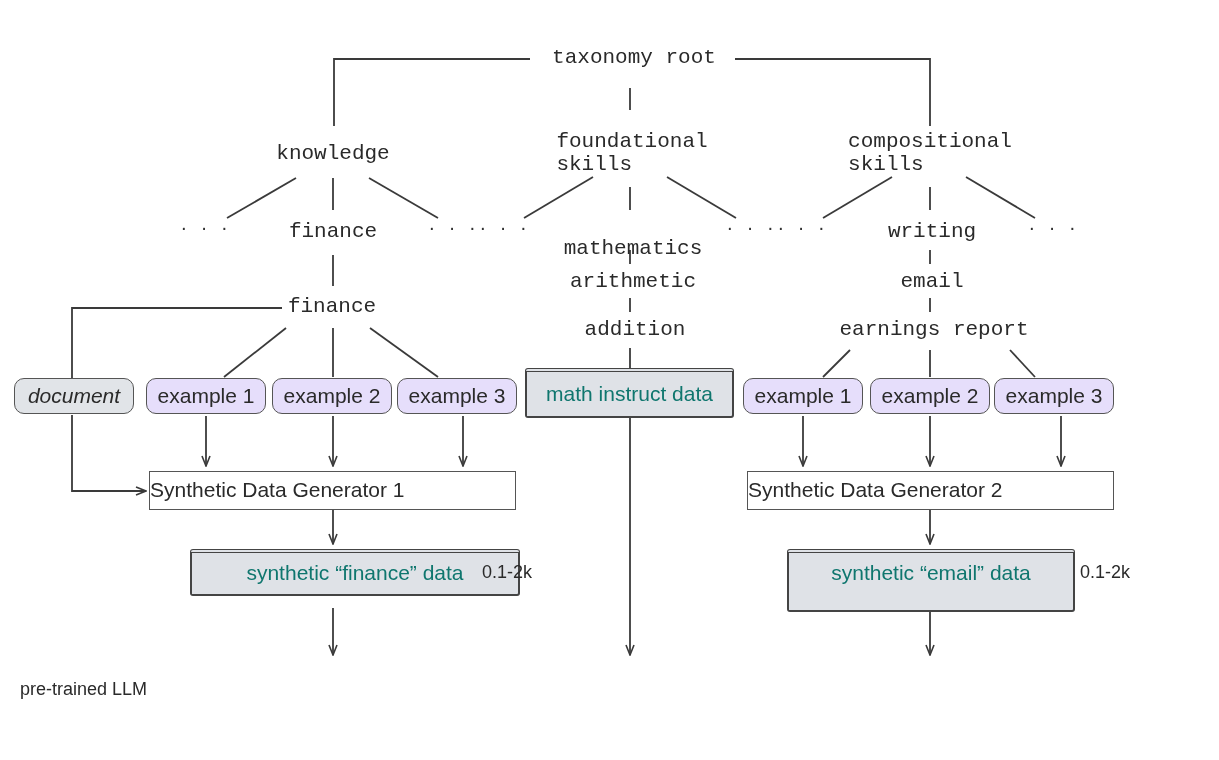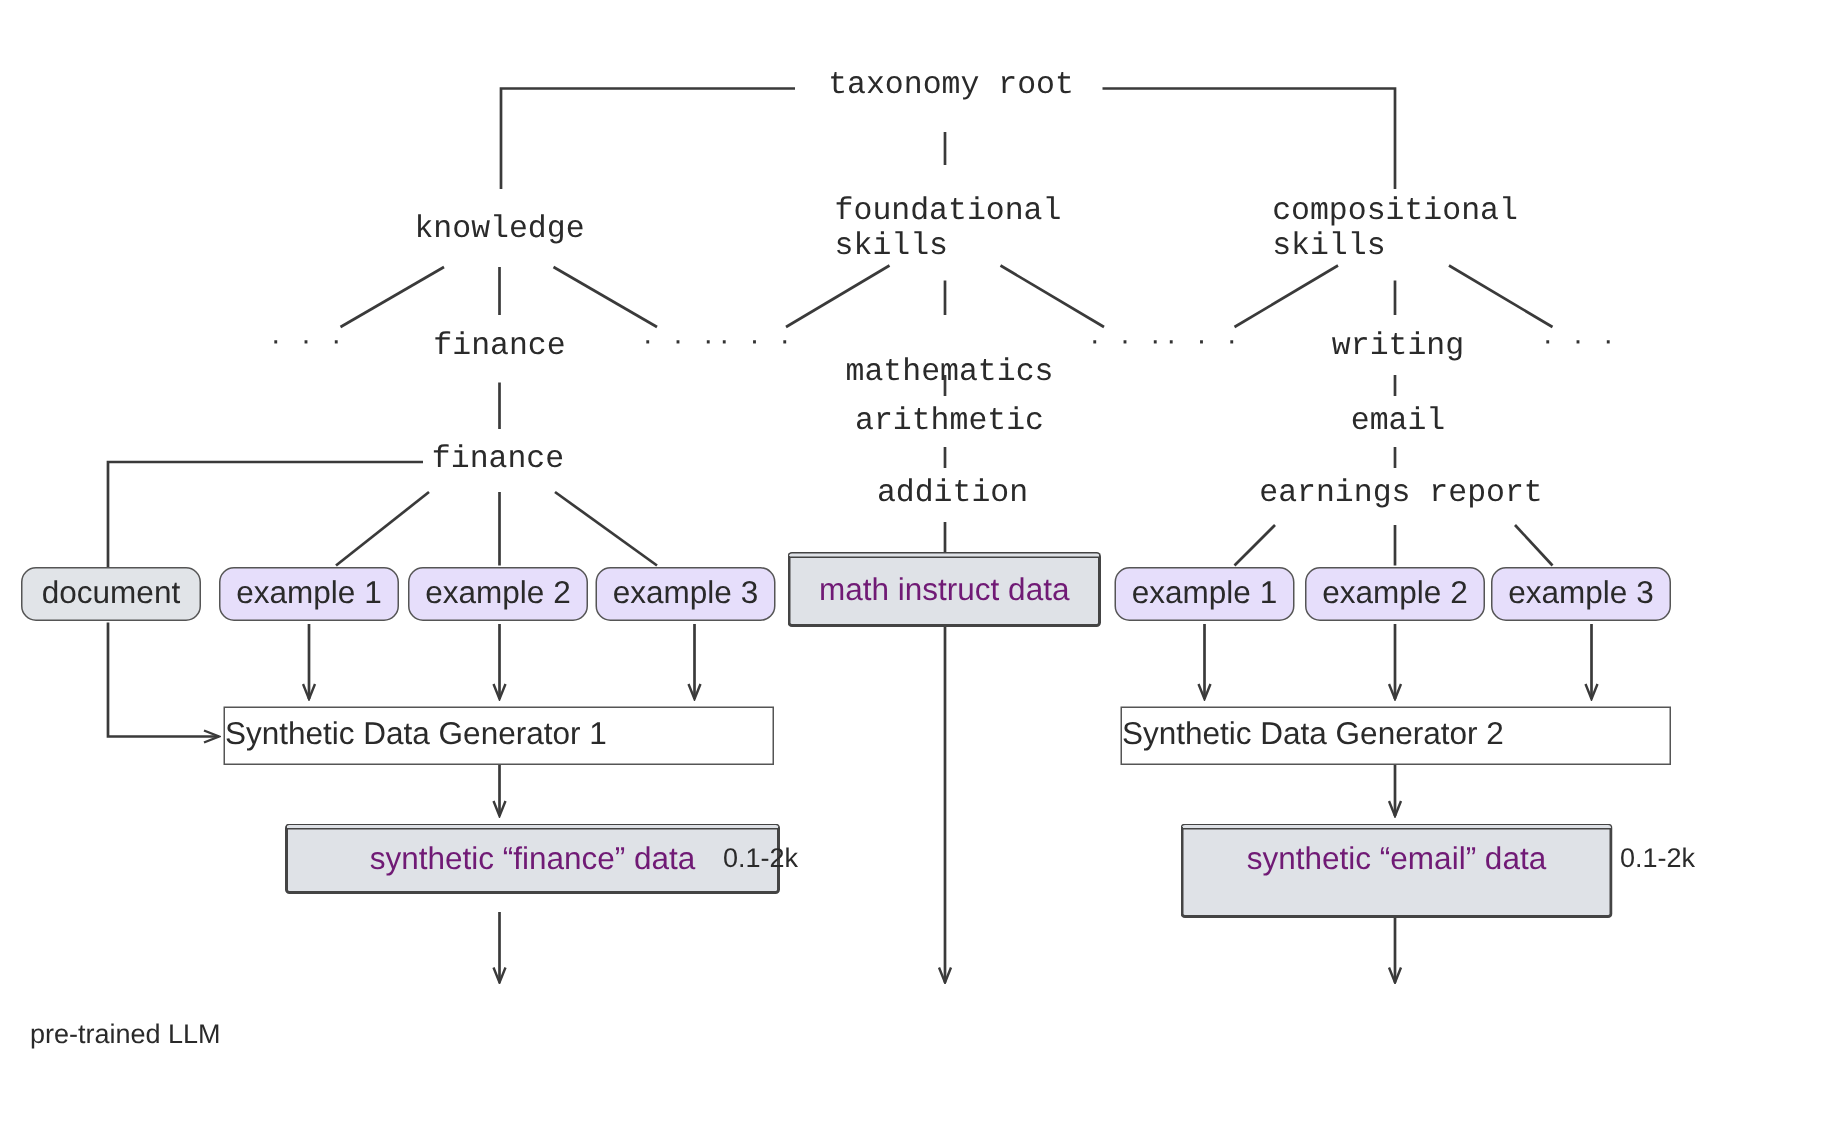--- a/index.html
+++ b/index.html
@@ -7,26 +7,26 @@
          font-family: "Liberation Sans", "DejaVu Sans", sans-serif; color: #262626; }
   #diagram { position: absolute; left: 0; top: 0; width: 1219px; height: 760px; }
   .lbl { position: absolute; font-size: 21px; line-height: 24px; text-align: left;
          white-space: nowrap; transform: translateX(-50%); color: #2a2a2a; font-family: Liberation Mono, monospace; }
   .lbl.two { line-height: 23px; }
   .dots { position: absolute; font-size: 20px; letter-spacing: 4px; transform: translateX(-50%); color: #333; }
   .pill { position: absolute; height: 36px; border: 1.6px solid #555; border-radius: 10px;
           box-sizing: border-box; font-size: 21px; line-height: 33px; text-align: center;
           white-space: nowrap; color: #2a2a2a; }
   .pill.example { background: #e6defb; }
-  .pill.doc { background: #e1e4e8; }
+  .pill.doc { background: #e1e4e8; font-style: italic; }
   .box { position: absolute; border: 1.6px solid #555; box-sizing: border-box; background: #fff;
          font-size: 21px; text-align: left; white-space: nowrap; color: #2a2a2a; }
   .db { position: absolute; box-sizing: border-box; background: #dfe2e7; border: 2px solid #444;
         border-top: 4px double #444; border-radius: 3px 3px 3px 3px; font-size: 21px; text-align: center;
-        white-space: nowrap; color: #701a75; }
+        white-space: nowrap; color: #0f766e; }
   .side { position: absolute; font-size: 18px; white-space: nowrap; color: #2a2a2a; }
 </style>
 </head>
 <body>
 
 <div id="diagram">
 
   <svg width="1219" height="760" style="position:absolute;left:0;top:0">
     <defs>
       <marker id="arr" markerWidth="12" markerHeight="10" refX="11" refY="5" orient="auto" markerUnits="userSpaceOnUse">

